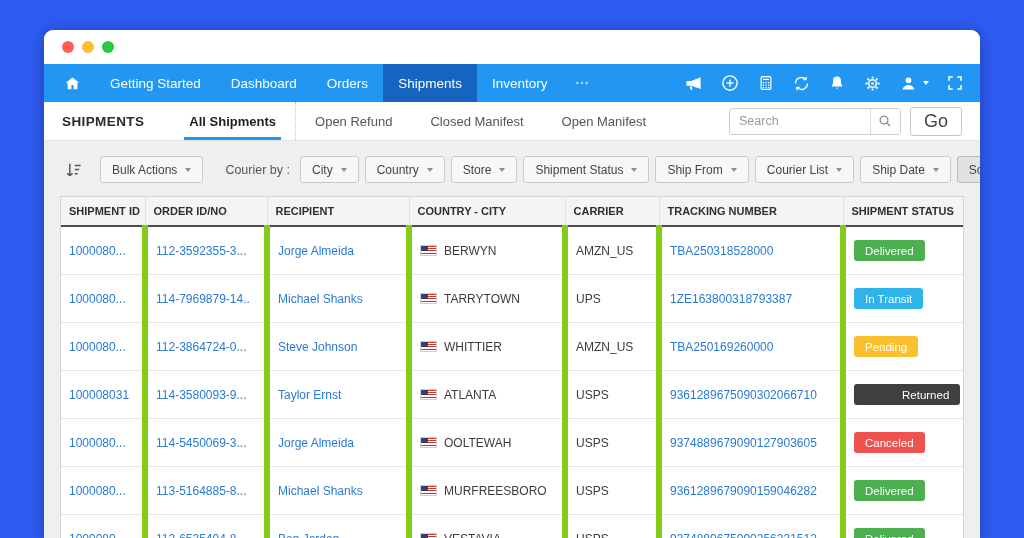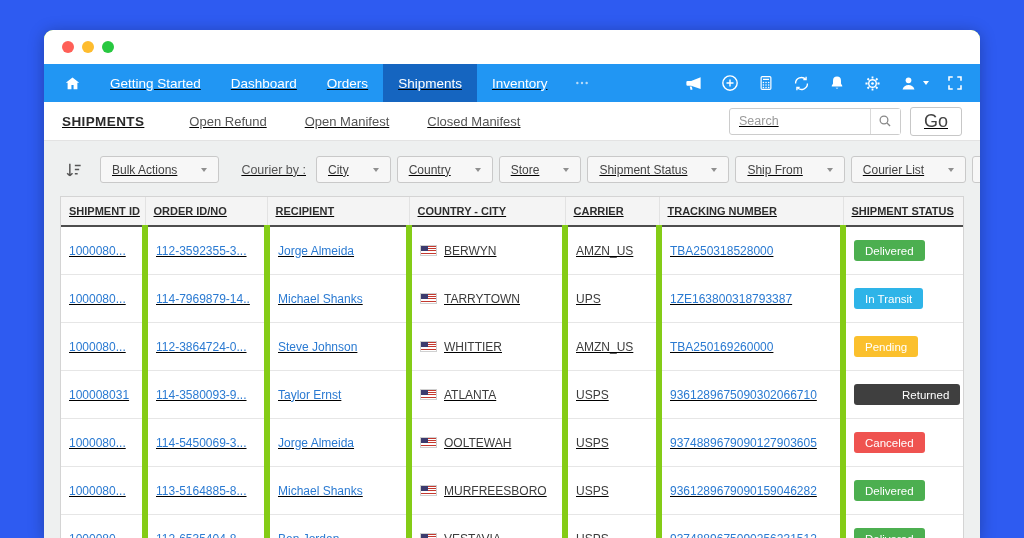--- a/index.html
+++ b/index.html
@@ -5,21 +5,21 @@
   * { box-sizing: border-box; margin: 0; padding: 0; }
   html, body { width: 1024px; height: 538px; }
   body {
     background: #2e5bf1;
     overflow: hidden;
     font-family: "Liberation Sans", "DejaVu Sans", sans-serif;
   }
   .window {
     position: absolute; left: 44px; top: 30px; width: 936px; height: 508px;
     background: #84cc16; border-radius: 9px 9px 0 0; overflow: hidden;
-    display: flex; flex-direction: column; box-shadow: 0 2px 16px rgba(0,0,0,.28); text-decoration: underline;
+    display: flex; flex-direction: column; box-shadow: 0 2px 16px rgba(0,0,0,.28);
   }
   
   .titlebar { height: 34px; min-height: 34px; display: flex; align-items: center; gap: 8px; padding-left: 18px; background: #fff; }
   .dot { width: 12px; height: 12px; border-radius: 50%; display: inline-block; cursor: pointer; }
   .dot.red { background: #ff5f57; } .dot.yellow { background: #febc2e; } .dot.green { background: #28c840; }
   
   .navbar { height: 38px; min-height: 38px; background: #2196f3; display: flex; align-items: stretch; padding: 0 10px 0 6px; }
   .nav-items { display: flex; }
   .nav-item { display: flex; align-items: center; padding: 0 15px; color: #fff; font-size: 13.5px; cursor: pointer; white-space: nowrap; }
   .nav-item.active { background: #1565c0; }
@@ -37,21 +37,21 @@
   .search-area { margin-left: auto; display: flex; align-items: center; gap: 9px; }
   .search-box { display: flex; align-items: stretch; border: 1px solid #ccc; border-radius: 3px; height: 27px; width: 172px; background: #fff; }
   .search-box input { border: 0; outline: 0; flex: 1; min-width: 0; padding: 8px 9px; font-size: 12.5px; font-family: inherit; color: #333; background: transparent; }
   .search-box input::placeholder { color: #9a9a9a; }
   .search-btn { width: 30px; border: 0; border-left: 1px solid #d9d9d9; background: #fff; display: flex; align-items: center; justify-content: center; cursor: pointer; }
   .go-btn { height: 29px; padding: 0 13px; border: 1px solid #c7c7c7; border-radius: 3px; background: #fff; font-size: 18px; color: #444; cursor: pointer; font-family: inherit; }
   
   .content { flex: 1; background: #eef0f0; padding: 13px 16px 0; overflow: hidden; }
   .toolbar { display: flex; align-items: center; margin: 2px 0 13px; }
   .icon-only { border: 0; background: transparent; padding: 0 4px; margin-right: 12px; cursor: pointer; display: flex; }
-  .btn-dd { display: inline-flex; align-items: center; gap: 24px; height: 27px; padding: 0 11px; background: #f7f7f7; border: 1px solid #c9c9c9; border-radius: 3px; font-size: 12px; color: #444; cursor: pointer; font-family: inherit; white-space: nowrap; }
+  .btn-dd { display: inline-flex; align-items: center; gap: 8px; height: 27px; padding: 0 11px; background: #f7f7f7; border: 1px solid #c9c9c9; border-radius: 3px; font-size: 12px; color: #444; cursor: pointer; font-family: inherit; white-space: nowrap; }
   .btn-dd.dark { background: #e2e2e2; border-color: #b9b9b9; }
   .filter-label { font-size: 12.5px; color: #555; margin: 0 10px 0 22px; white-space: nowrap; }
   .filters { display: flex; gap: 6px; }
   .caret { width: 0; height: 0; border-left: 3.5px solid transparent; border-right: 3.5px solid transparent; border-top: 4px solid #8f8f8f; }
   .caret.white { border-top-color: #fff; }
   
   .table-card { background: #fff; border: 1px solid #d4d4d4; }
   table { width: 100%; border-collapse: collapse; table-layout: fixed; }
   th { background: #f4f4f4; text-align: left; font-size: 11px; color: #2f2f2f; padding: 8px 8px; border-bottom: 2px solid #4d4d4d; border-right: 1px solid #e2e2e2; white-space: nowrap; overflow: hidden; }
   th:last-child, td:last-child { border-right: 0; }
@@ -167,31 +167,34 @@
             <path d="M4 9V4h5M15 4h5v5M20 15v5h-5M9 20H4v-5"></path>
           </svg>
       </a>
     </div>
   </div>
 
   <div class="subheader">
     <div class="page-title">SHIPMENTS</div>
     <div class="tabs">
 
+        <a class="tab active">
+          <span>All Shipments</span>
+        </a>
 
         <a class="tab">
           <span>Open Refund</span>
         </a>
 
         <a class="tab">
+          <span>Closed Manifest</span>
+        </a>
+
+        <a class="tab">
           <span>Open Manifest</span>
-        </a>
-
-        <a class="tab">
-          <span>Closed Manifest</span>
         </a>
       </div>
     <div class="search-area">
       <div class="search-box">
         <input placeholder="Search" style="">
         <button class="search-btn">
           <svg width="16" height="16" viewBox="0 0 24 24" fill="none" stroke="#888" stroke-width="1.9">
               <circle cx="10.5" cy="10.5" r="5.8"></circle>
               <path d="M15 15l4.6 4.6"></path>
             </svg>

